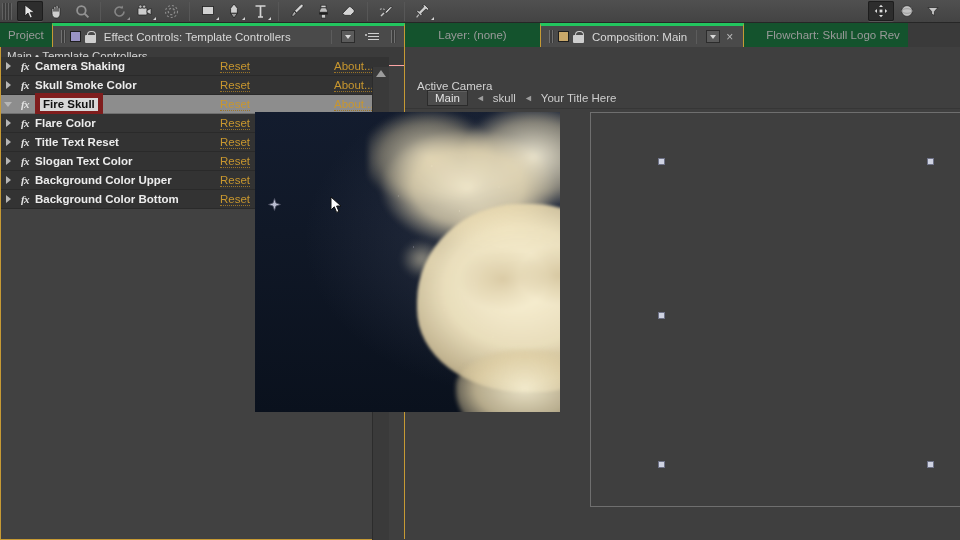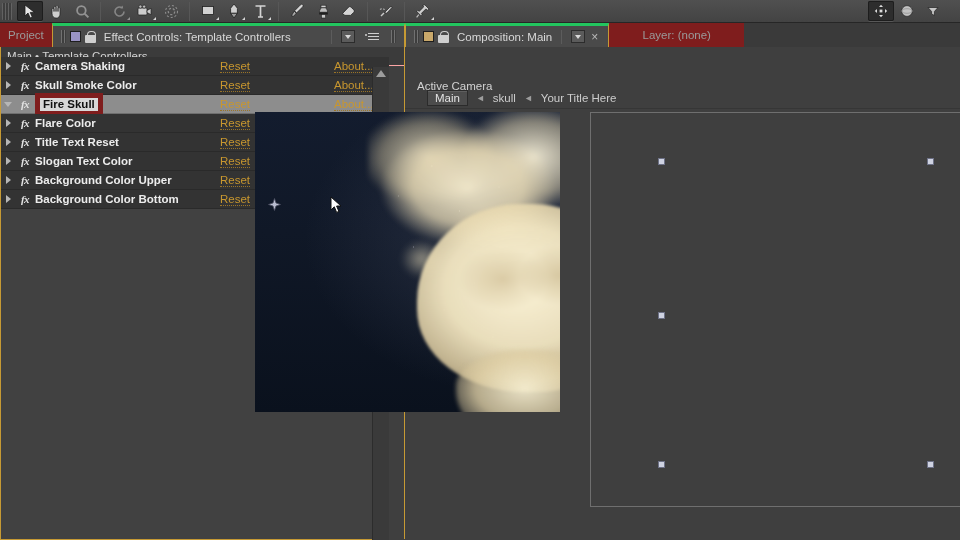--- a/index.html
+++ b/index.html
@@ -35,21 +35,21 @@
   .tool.dim{opacity:.55;}
 
   
   .tabrow{position:absolute;top:23px;height:24px;display:flex;align-items:stretch;}
   .tabrow.left{left:0;width:405px;background:#3a3a3a;}
   .tabrow.right{left:405px;width:555px;background:#3a3a3a;}
   .tab{
     display:flex;align-items:center;gap:4px;padding:0 8px;height:24px;
     font-size:11.5px;color:#a8a8a8;background:#3a3a3a;position:relative;
   }
-  .tab.inactive{color:#9a9a9a;background:#7f1d1d;}
+  .tab.inactive{color:#9a9a9a;background:#14532d;}
   .tab.active{
     background:#4a4a4a;color:#d8d8d8;
     border-top:3px solid #22c55e;border-left:1px solid #c69a34;border-right:1px solid #c69a34;
   }
   .tabgrip{width:5px;height:13px;
     background:repeating-linear-gradient(90deg,#787878 0 1px,#3c3c3c 1px 3px);opacity:.85;}
   .swatch{width:11px;height:11px;border:1px solid #1e1e1e;}
   .swatch.violet{background:#9a93c4;}
   .swatch.tan{background:#c9a86a;}
   .lockicon{width:11px;height:12px;position:relative;}
@@ -438,33 +438,36 @@
       </div>
     </div>
 
     <div class="lscroll">
       <span class="up"></span>
     </div>
     <div class="lpad"></div>
   </div>
 
   <div class="tabrow right">
+    <div class="tab inactive" style="width:135px;justify-content:center">
+      <span>Layer: (none)</span>
+    </div>
     <div class="tab active">
       <span class="tabgrip"></span>
       <span class="swatch tan"></span>
       <span class="lockicon"></span>
       <span style="margin-left:4px">Composition: Main</span>
       <span class="tsplit"></span>
       <span class="caret">
           <i></i>
         </span>
       <span class="xclose">×</span>
     </div>
-    <div class="tab inactive" style="width:135px;justify-content:center">
-      <span>Layer: (none)</span>
+    <div class="tab inactive" style="padding-left:22px">
+      <span>Flowchart: Skull Logo Rev</span>
     </div>
   </div>
 
   <div class="rpanel">
 
     <div class="crumb2">
       <span class="cbtn">Main</span>
       <span class="carrow">◄</span>
       <span class="clink">skull</span>
       <span class="carrow">◄</span>

